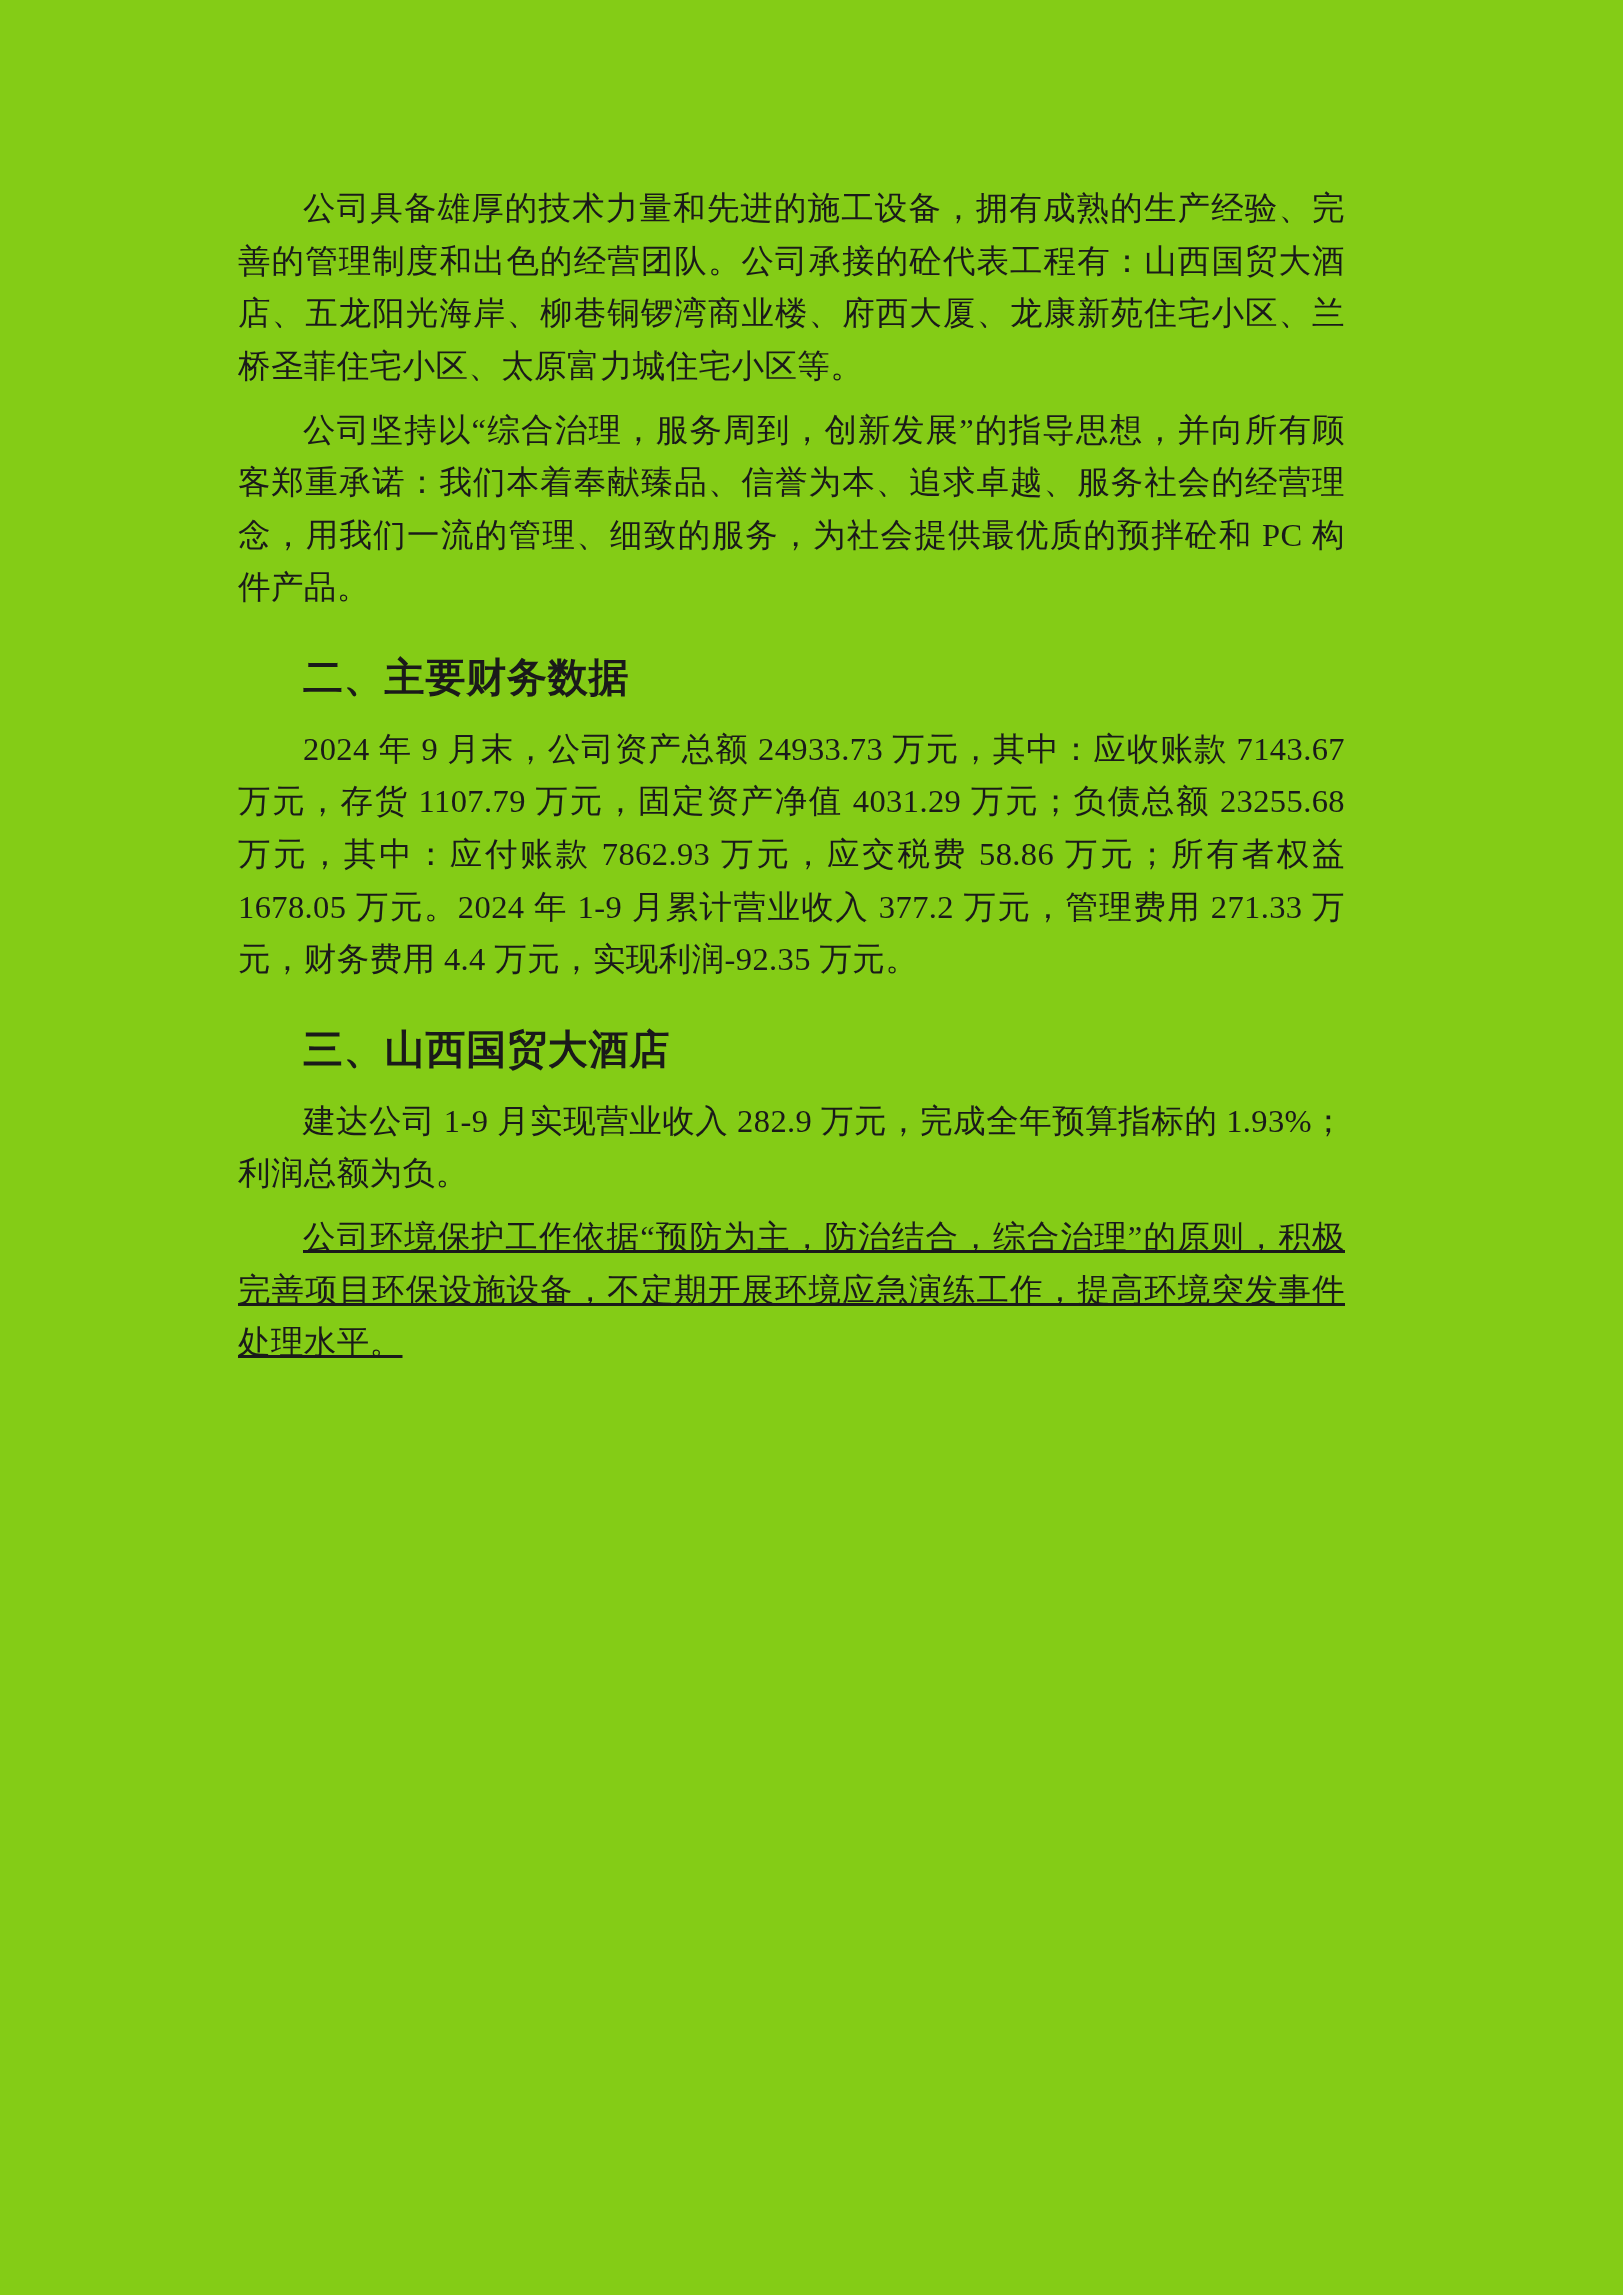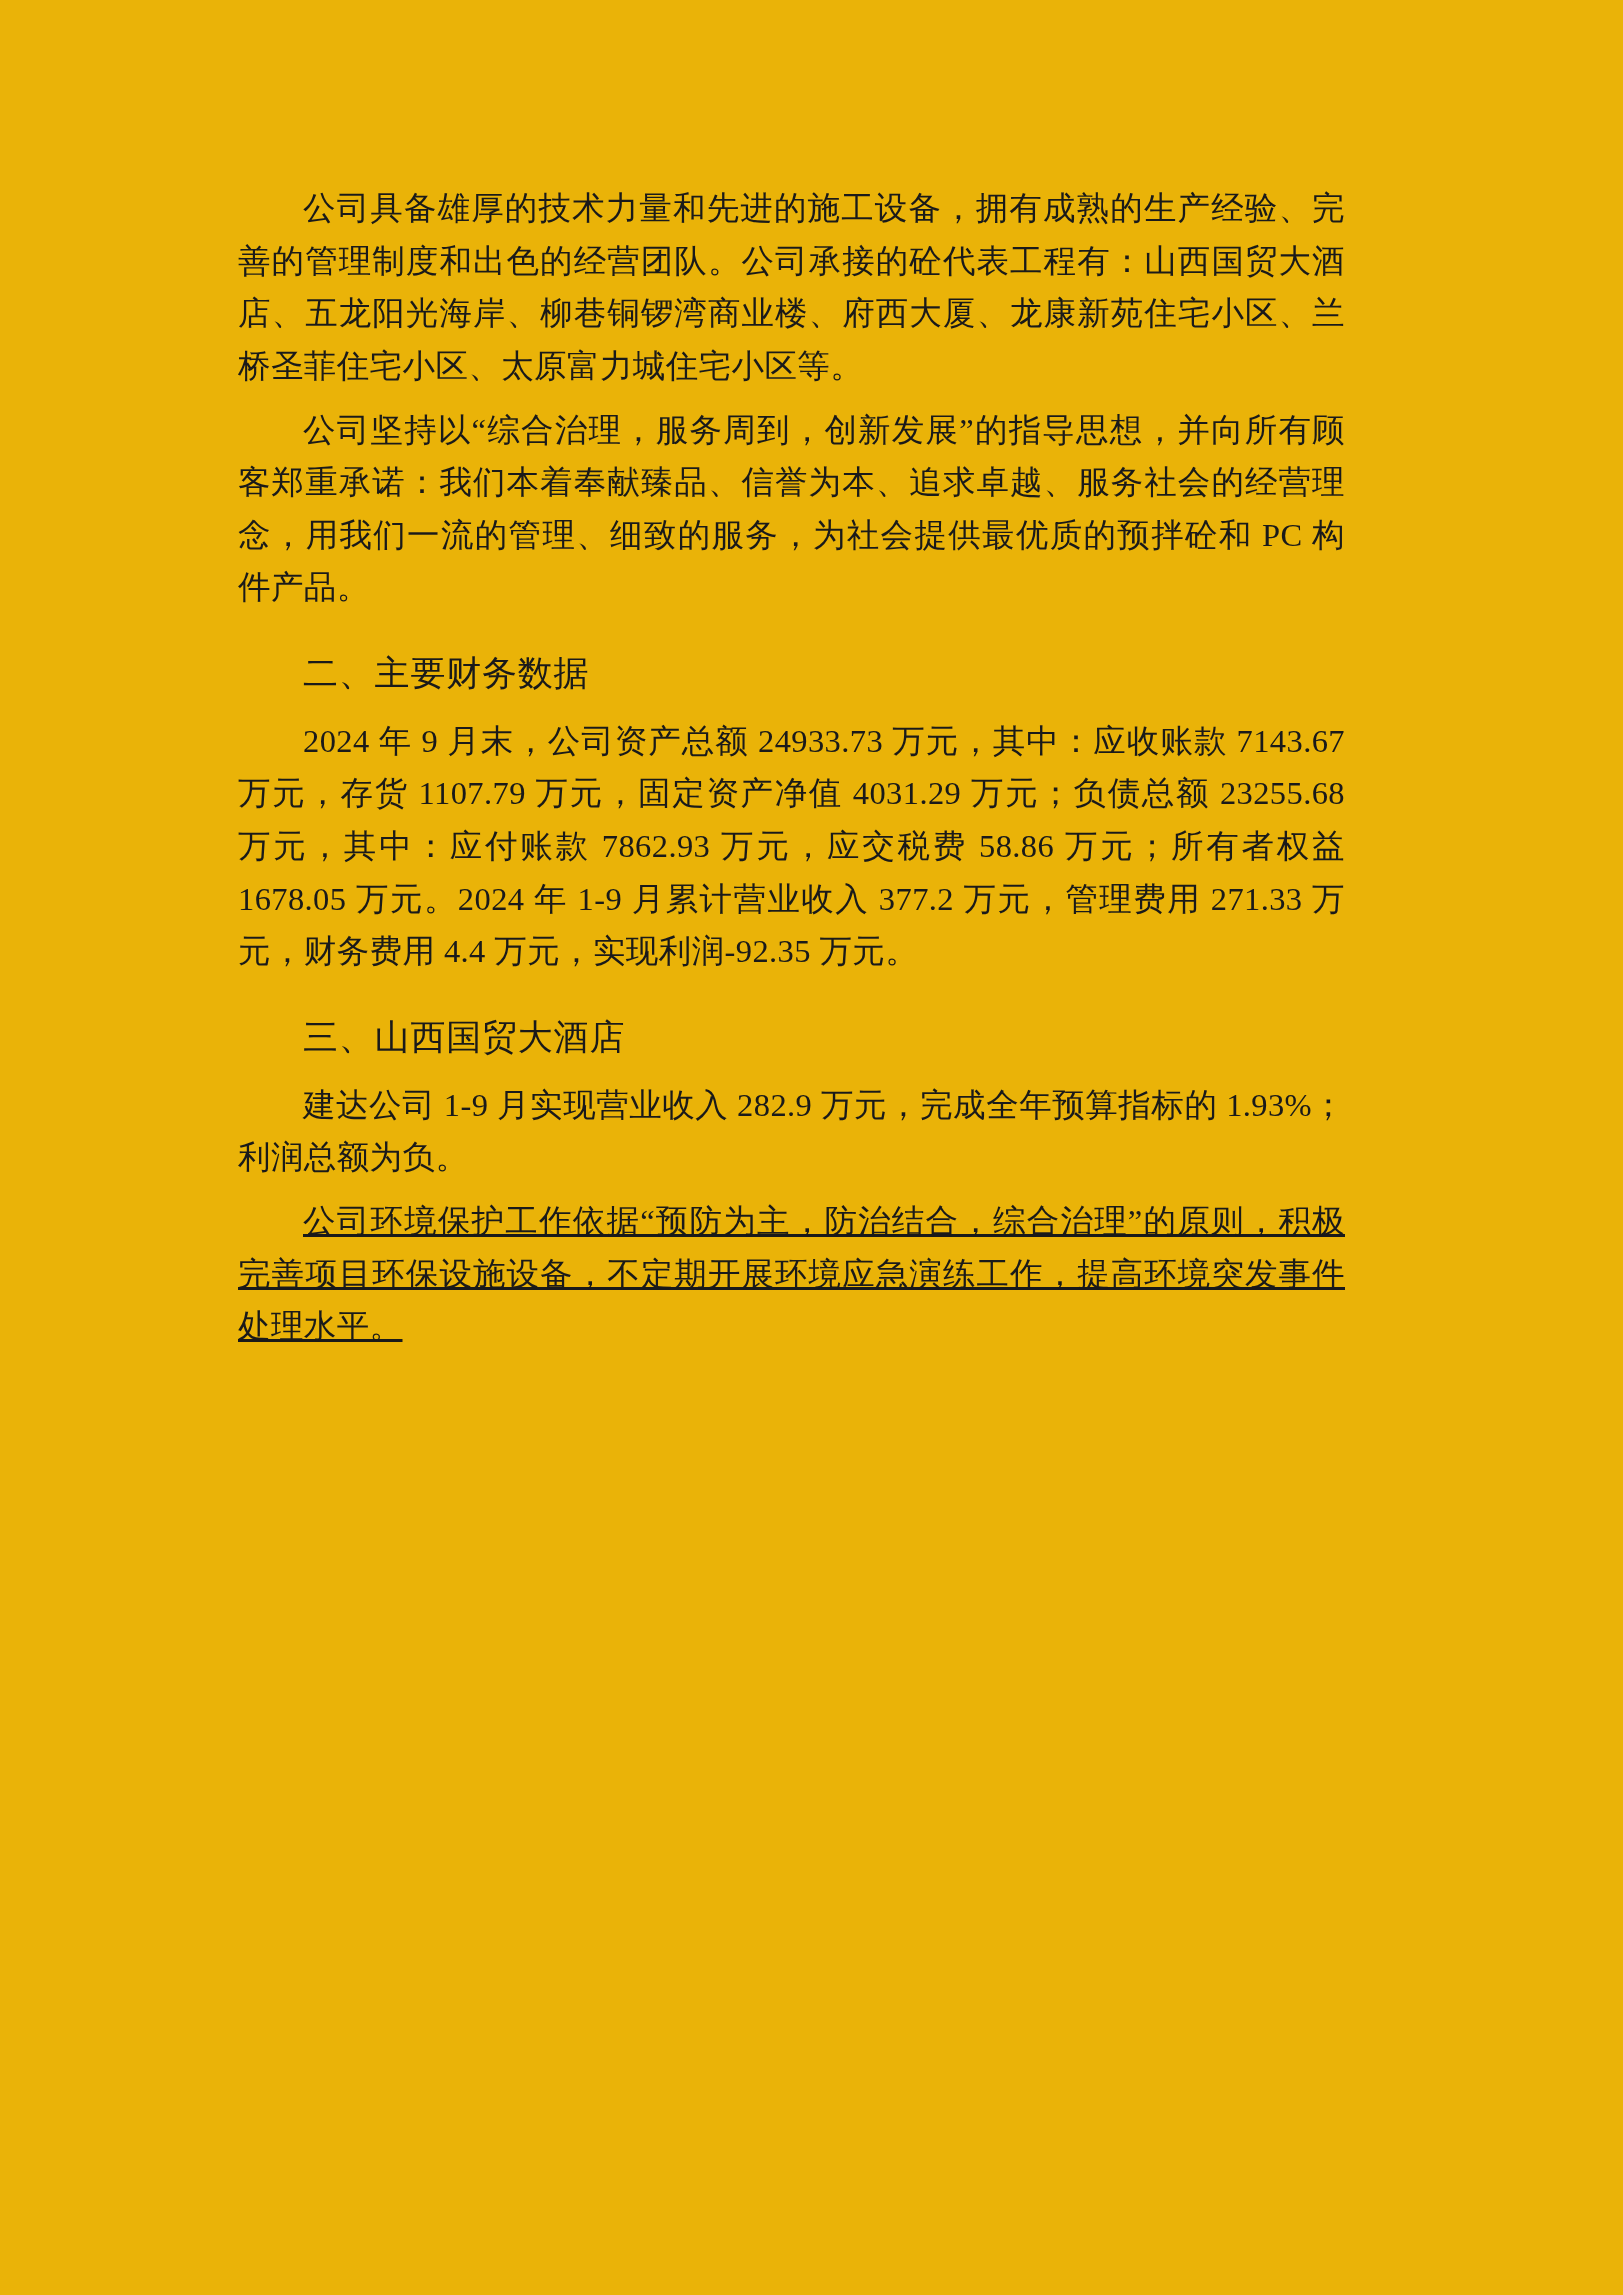--- a/index.html
+++ b/index.html
@@ -11,21 +11,21 @@
     width: 1623px;
     height: 2295px;
     font-family: "Liberation Serif", "DejaVu Serif", serif;
     color: #1a1a1a;
     overflow: hidden;
   }
   .page {
     position: relative;
     width: 1623px;
     height: 2295px;
-    background: #eab308;
+    background: #84cc16;
     box-sizing: border-box;
     padding: 182px 141px 0 238px;
   }
   .doc-body {
     width: 1107px;
   }
   p.para {
     margin: 0 0 11px 0;
     font-size: 32.5px;
     line-height: 1.62;
@@ -33,23 +33,23 @@
     text-justify: inter-ideograph;
     text-indent: 65px;
     letter-spacing: 0.4px;
   }
   p.para.nospace {
     margin-bottom: 0;
     text-decoration: underline;
   }
   h2.heading {
     margin: 32px 0 12.7px 0;
-    font-size: 35px;
+    font-size: 40px;
     line-height: 1.6;
-    font-weight: normal;
+    font-weight: bold;
     text-indent: 65px;
     letter-spacing: 0.8px;
   }
 </style>
 </head>
 <body>
 
 <div class="page">
   <div class="doc-body">
 

